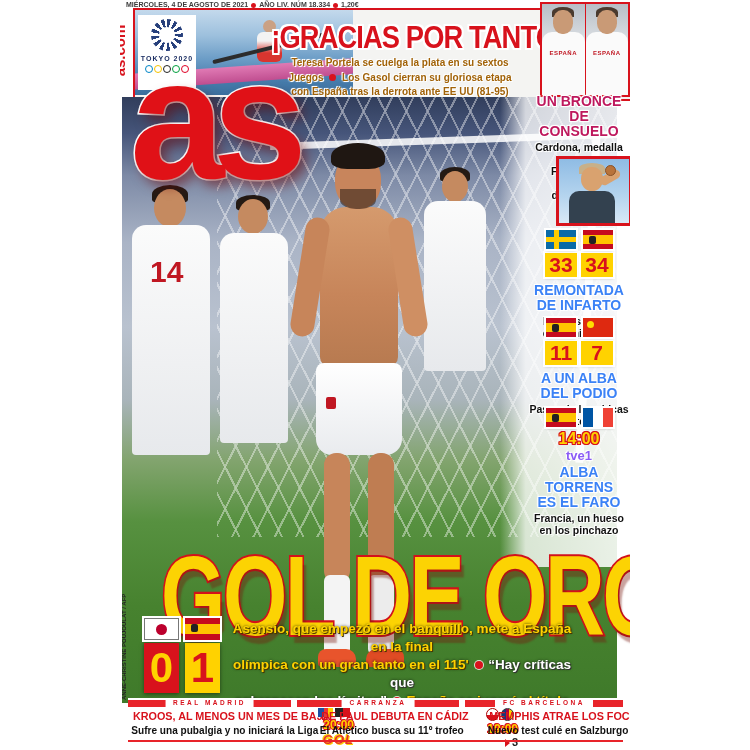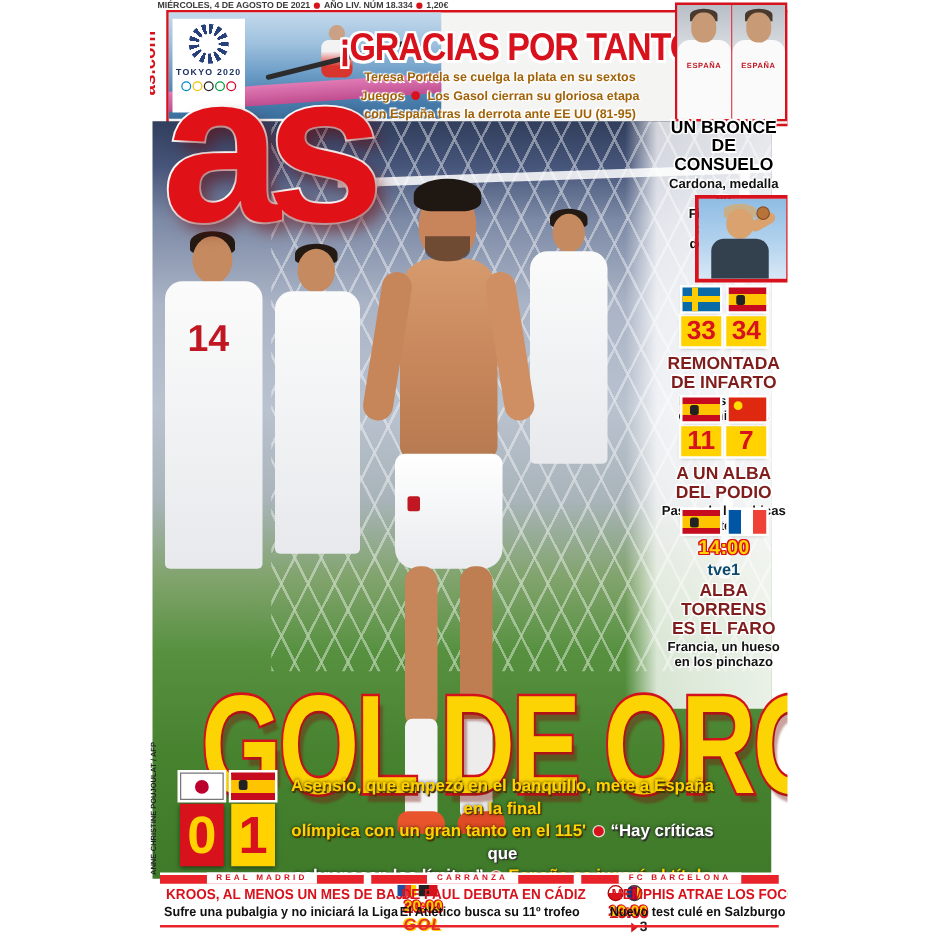--- a/index.html
+++ b/index.html
@@ -71,21 +71,21 @@
   .as-sockR{position:absolute;left:246px;top:478px;width:26px;height:80px;background:#ececec;border-radius:6px;}
   .as-bootL{position:absolute;left:196px;top:552px;width:38px;height:18px;border-radius:8px 10px 4px 4px;background:#e8542c;}
   .as-bootR{position:absolute;left:244px;top:552px;width:38px;height:18px;border-radius:10px 8px 4px 4px;background:#df4b24;}
 
   
   .aslogo{left:10px;top:34px;font-size:170px;line-height:1;font-weight:800;color:#e01117;letter-spacing:-12px;z-index:6;
     -webkit-text-stroke:3px #fff;paint-order:stroke fill;text-shadow:6px 7px 12px rgba(110,10,10,.55);}
 
   
   .sb{z-index:7;width:102px;left:408px;}
-  .sb-title{font-size:14px;line-height:15px;font-weight:800;color:#000000;
+  .sb-title{font-size:14px;line-height:15px;font-weight:800;color:#be185d;
     text-shadow:0 0 2px #fff,0 0 3px #fff,1px 1px 0 #fff,-1px -1px 0 #fff,1px -1px 0 #fff,-1px 1px 0 #fff;}
   .sb-body{font-size:10.5px;line-height:12px;font-weight:700;color:#111;margin-top:2px;
     text-shadow:0 0 2px #fff,0 0 3px #fff,1px 1px 0 #fff,-1px -1px 0 #fff;}
   .medal-photo{left:436px;top:156px;width:70px;height:64px;border:3px solid #d8121c;background:linear-gradient(180deg,#8fbce4 0%,#b3d3ee 55%,#d8e8f6 100%);z-index:7;overflow:hidden;}
   .mp-head{position:absolute;left:22px;top:8px;width:22px;height:24px;border-radius:48%;background:#d9a26f;}
   .mp-hair{position:absolute;left:20px;top:4px;width:26px;height:11px;border-radius:50% 50% 0 0;background:#c7b089;}
   .mp-arm{position:absolute;left:40px;top:14px;width:22px;height:9px;border-radius:5px;background:#d9a26f;transform:rotate(-30deg);}
   .mp-medal{position:absolute;left:46px;top:6px;width:9px;height:9px;border-radius:50%;background:#b8733a;border:1px solid #8a5226;}
   .mp-body{position:absolute;left:10px;top:32px;width:46px;height:32px;border-radius:10px 10px 0 0;background:#33414f;}
   .flagrow{display:flex;justify-content:center;gap:7px;}
@@ -93,27 +93,27 @@
   .f-japan{background:#fff;border:1px solid #777;box-sizing:border-box;}
   .f-japan::after{content:"";position:absolute;left:50%;top:50%;width:11px;height:11px;margin:-5.5px 0 0 -5.5px;border-radius:50%;background:#bc002d;}
   .f-spain{background:linear-gradient(180deg,#c60b1e 0 26%,#ffc400 26% 74%,#c60b1e 74%);}
   .f-spain::after{content:"";position:absolute;left:6px;top:6px;width:7px;height:8px;border-radius:2px;background:#222;}
   .f-sweden{background:linear-gradient(90deg,transparent 0 26%,#fecc00 26% 42%,transparent 42%),linear-gradient(180deg,transparent 0 37%,#fecc00 37% 63%,transparent 63%),#0a6aa7;}
   .f-china{background:#de2910;}
   .f-china::after{content:"";position:absolute;left:4px;top:3px;width:7px;height:7px;border-radius:50%;background:#ffde00;}
   .f-france{background:linear-gradient(90deg,#0055a4 0 34%,#fff 34% 66%,#ef4135 66%);}
   .scorerow{display:flex;justify-content:center;gap:4px;margin-top:4px;}
   .scorebox{width:32px;height:24px;background:#ffd200;color:#d8121c;font-size:21px;font-weight:800;line-height:24px;text-align:center;box-shadow:0 0 0 2px #fff,0 1px 3px rgba(0,0,0,.4);}
-  .ptitle{margin-top:6px;font-size:14px;line-height:15px;font-weight:800;color:#7f1d1d;
+  .ptitle{margin-top:6px;font-size:14px;line-height:15px;font-weight:800;color:#3b82f6;
     text-shadow:0 0 2px #fff,0 0 3px #fff,1px 1px 0 #fff,-1px -1px 0 #fff,1px -1px 0 #fff,-1px 1px 0 #fff;}
   .pbody{margin-top:2px;font-size:10.5px;line-height:12px;font-weight:700;color:#111;
     text-shadow:0 0 2px #fff,0 0 3px #fff,1px 1px 0 #fff,-1px -1px 0 #fff;}
   .ptime{margin-top:3px;font-size:16px;font-weight:800;color:#ffd200;
     text-shadow:-1px 0 #d8121c,1px 0 #d8121c,0 -1px #d8121c,0 1px #d8121c,-1px -1px #d8121c,1px 1px #d8121c,1px -1px #d8121c,-1px 1px #d8121c;}
-  .tve{font-size:13px;font-weight:800;color:#0c4a6e;letter-spacing:0;
+  .tve{font-size:13px;font-weight:800;color:#8b5cf6;letter-spacing:0;
     text-shadow:0 0 2px #fff,0 0 3px #fff,1px 1px 0 #fff,-1px -1px 0 #fff;}
 
   
   .golheadline{left:-30px;top:536px;width:570px;text-align:center;z-index:8;}
   .golheadline span{display:inline-block;font-size:106px;font-weight:800;letter-spacing:-3px;color:#fcd303;white-space:nowrap;
     -webkit-text-stroke:4px #d2111b;paint-order:stroke fill;transform:scaleX(.78) scaleY(1.06);transform-origin:center;
     text-shadow:5px 7px 2px rgba(120,25,15,.4);}
 
   
   .sc{left:24px;top:618px;z-index:9;}

